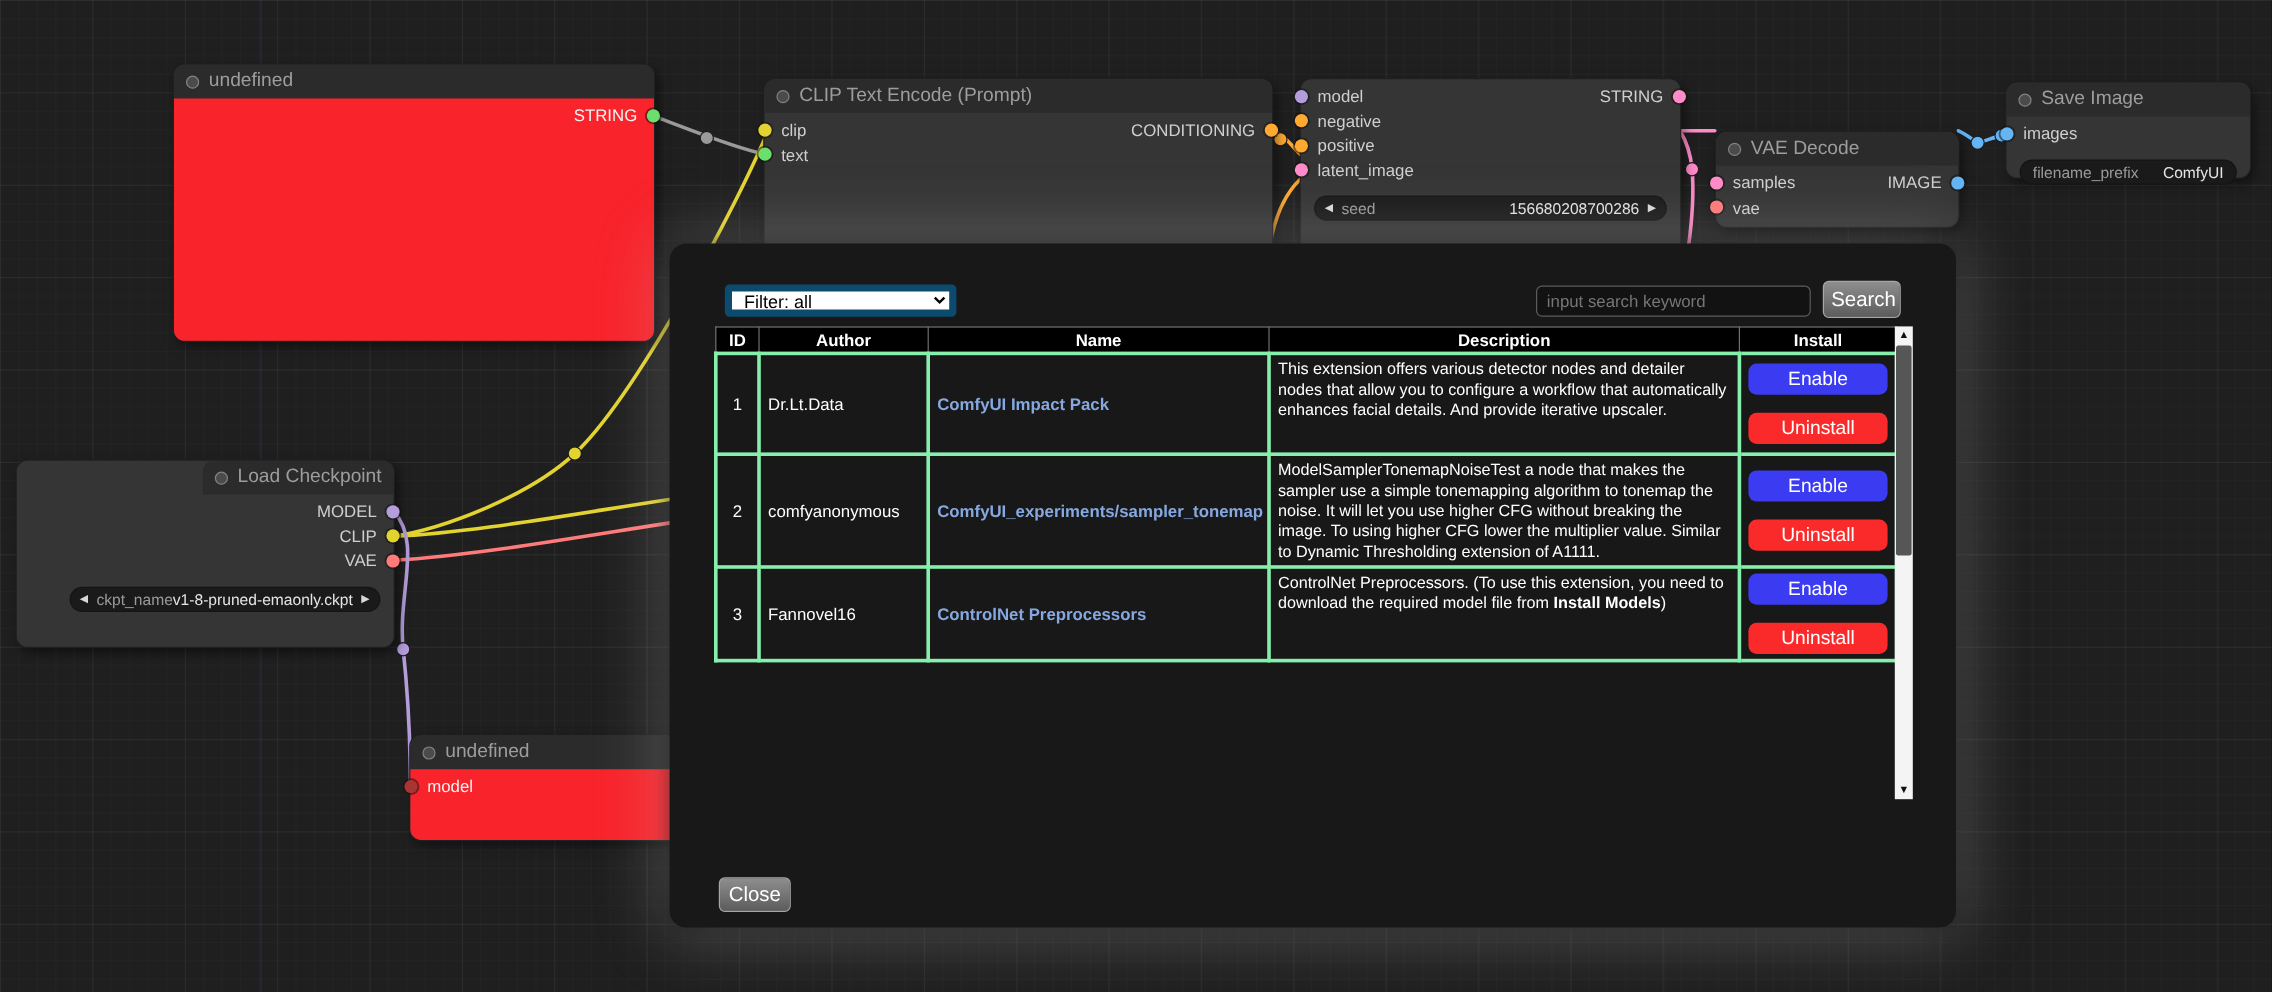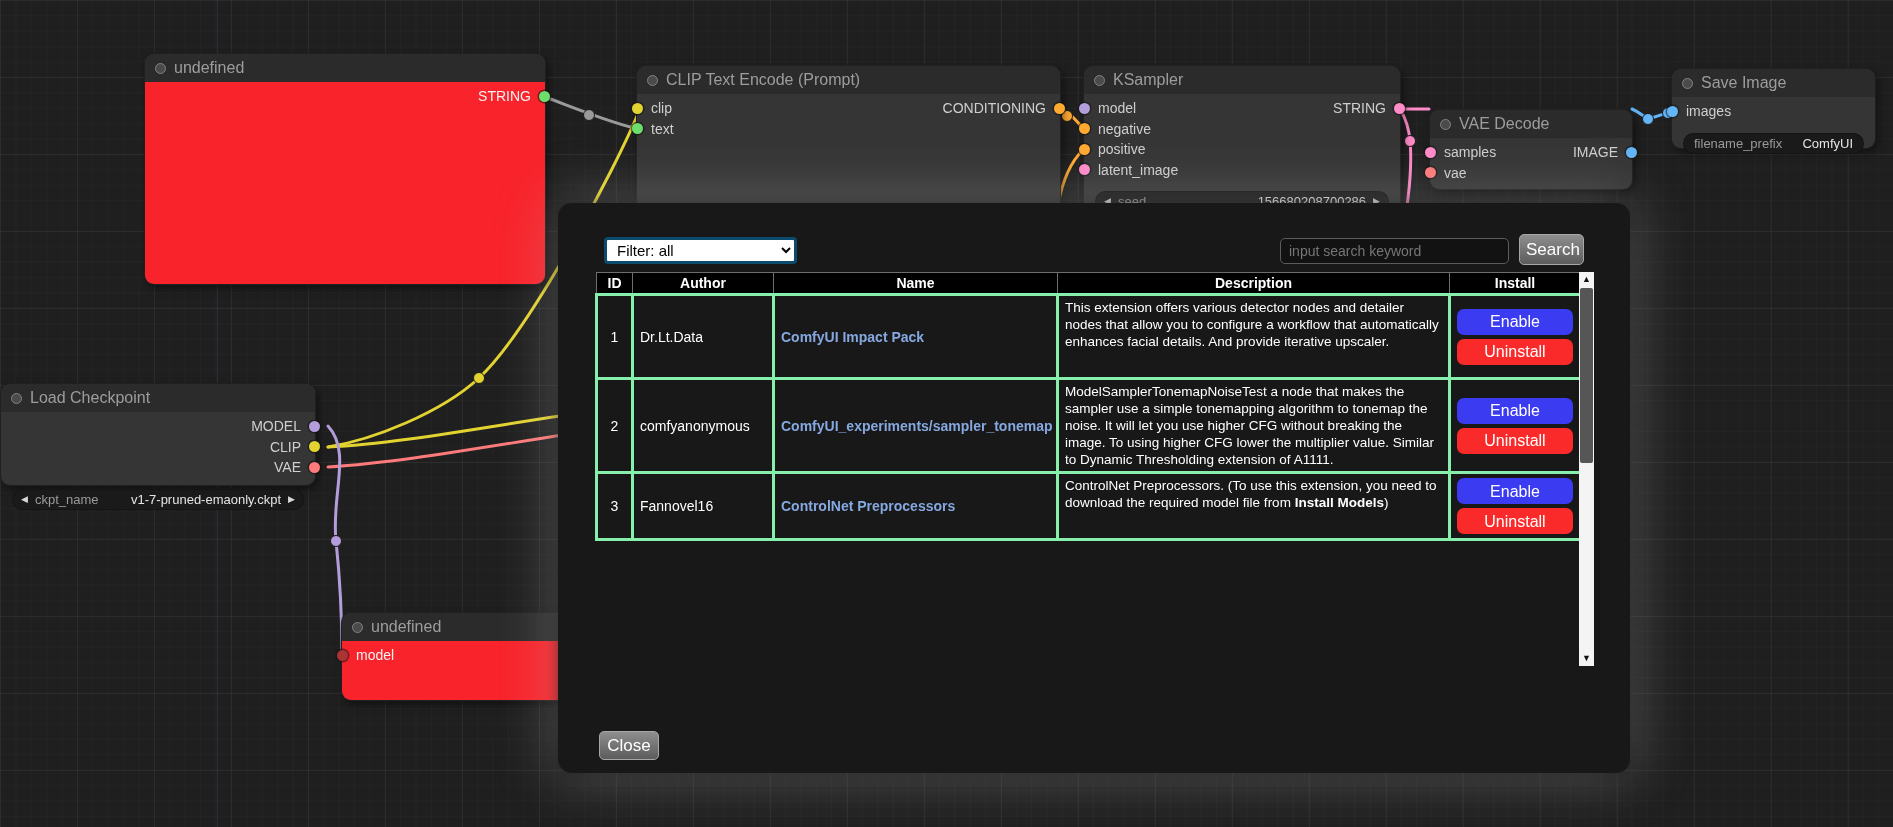--- a/index.html
+++ b/index.html
@@ -65,21 +65,21 @@
   .wlabel{margin-left:7px;color:#9a9a9a;}
   .wvalue{margin-left:auto;margin-right:7px;color:#e4e4e4;}
   .widget.no-arrows .wlabel{margin-left:2px;}
   .widget.no-arrows .wvalue{margin-right:2px;}
 
   
   .dialog{position:absolute;left:558px;top:203px;width:1072px;height:570px;z-index:10;
         background:#181818;border-radius:14px;
         box-shadow:0 0 55px 8px rgba(205,205,205,0.27), 0 0 14px rgba(0,0,0,0.6);}
   .filter-select{position:absolute;left:46px;top:34px;width:193px;height:27px;
-        background:#ffffff;color:#000;font-size:15px;border:3px solid #0c4a6e;border-radius:4px;
+        background:#ffffff;color:#000;font-size:15px;border:6px solid #0c4a6e;border-radius:4px;
         padding:0 6px;font-family:inherit;}
   .search-input{position:absolute;left:722px;top:35px;width:211px;height:24px;
         background:#121212;color:#4d7c0f;border:1px solid #5c5c5c;border-radius:5px;
         padding:0 8px;font-size:14px;font-family:inherit;}
   .search-input::placeholder{color:#767676;}
   .btn-grey{background:linear-gradient(#8e8e8e,#5c5c5c);border:1px solid #a6a6a6;border-radius:5px;
         color:#fff;font-family:inherit;cursor:pointer;}
   .search-btn{position:absolute;left:961px;top:31px;width:65px;height:31px;font-size:17px;}
   .close-btn{position:absolute;left:41px;top:528px;width:60px;height:29px;font-size:17px;}
 
@@ -87,21 +87,21 @@
   table.ext-table{border-collapse:collapse;table-layout:fixed;width:984px;}
   .ext-table th{background:#000;color:#fff;font-size:14px;font-weight:bold;height:20px;
         border:1px solid #6e6e6e;padding:0 2px;}
   .ext-table td{border:3px solid #86efac;color:#fff;font-size:14px;padding:2px 6px;vertical-align:middle;}
   .ext-row{height:84px;}
   .ext-row:nth-child(3){height:66px;}
   td.col-id{text-align:center;}
   td.col-desc{font-size:13.5px;line-height:17px;vertical-align:top;padding:3px 6px;}
   .ext-link{color:var(--c-link,#86a8e0);font-weight:bold;text-decoration:none;font-size:14px;}
   td.col-install{text-align:center;padding:4px 0;}
-  .btn-install{display:block;width:116px;height:26px;margin:0 auto 4px;border:none;border-radius:7px;
+  .btn-install{display:block;width:116px;height:26px;margin:0 auto 15px;border:none;border-radius:7px;
         color:#fff;font-size:16px;line-height:25px;text-align:center;font-family:inherit;cursor:pointer;padding:0;}
   .btn-install:last-child{margin-bottom:0;}
   .btn-enable{background:var(--c-enable-button,#3b3bf2);}
   .btn-uninstall{background:var(--c-uninstall-button,#fb2a2a);}
 
   .scrollbar{position:absolute;right:0;top:0;width:15px;height:394px;background:#f4f4f4;}
   .scroll-arrow{position:absolute;left:0;width:15px;height:15px;color:#111;font-size:9px;
         text-align:center;line-height:15px;}
   .scroll-arrow.up{top:0;}
   .scroll-arrow.down{bottom:0;}
@@ -160,24 +160,20 @@
         <i class="port out c-conditioning"></i>
       </div>
       <div class="row">
         <i class="port in c-string"></i>
         <span class="slot-label">text</span>
       </div>
     </div>
   </div>
 
   <div class="node" style="left:1084px;top:66px;width:316px;height:145px;">
-    <div class="node-title">
-      <span class="collapse-dot"></span>
-      <span>KSampler</span>
-    </div>
     <div class="node-body">
       <div class="row">
         <i class="port in c-model"></i>
         <span class="slot-label">model</span>
         <span class="slot-label out-label">STRING</span>
         <i class="port out c-latent"></i>
       </div>
       <div class="row">
         <i class="port in c-conditioning"></i>
         <span class="slot-label">negative</span>
@@ -228,42 +224,42 @@
         <i class="port in c-image"></i>
         <span class="slot-label">images</span>
       </div>
       <div class="widget no-arrows">
         <span class="wlabel">filename_prefix</span>
         <span class="wvalue">ComfyUI</span>
       </div>
     </div>
   </div>
 
-  <div class="node" style="left:1px;top:384px;width:314px;height:101px;">
+  <div class="node" style="left:14px;top:384px;width:314px;height:155px;align-items:flex-end;">
     <div class="node-title">
       <span class="collapse-dot"></span>
       <span>Load Checkpoint</span>
     </div>
     <div class="node-body">
       <div class="row">
         <span class="slot-label out-label">MODEL</span>
         <i class="port out c-model"></i>
       </div>
       <div class="row">
         <span class="slot-label out-label">CLIP</span>
         <i class="port out c-clip"></i>
       </div>
       <div class="row">
         <span class="slot-label out-label">VAE</span>
         <i class="port out c-vae"></i>
       </div>
       <div class="widget">
         <span class="warrow">◀</span>
         <span class="wlabel">ckpt_name</span>
-        <span class="wvalue">v1-7-pruned-emaonly.ckpt</span>
+        <span class="wvalue">v1-8-pruned-emaonly.ckpt</span>
         <span class="warrow">▶</span>
       </div>
     </div>
   </div>
 
   <div class="node" style="left:342px;top:613px;width:224px;height:87px;">
     <div class="node-title">
       <span class="collapse-dot"></span>
       <span>undefined</span>
     </div>

